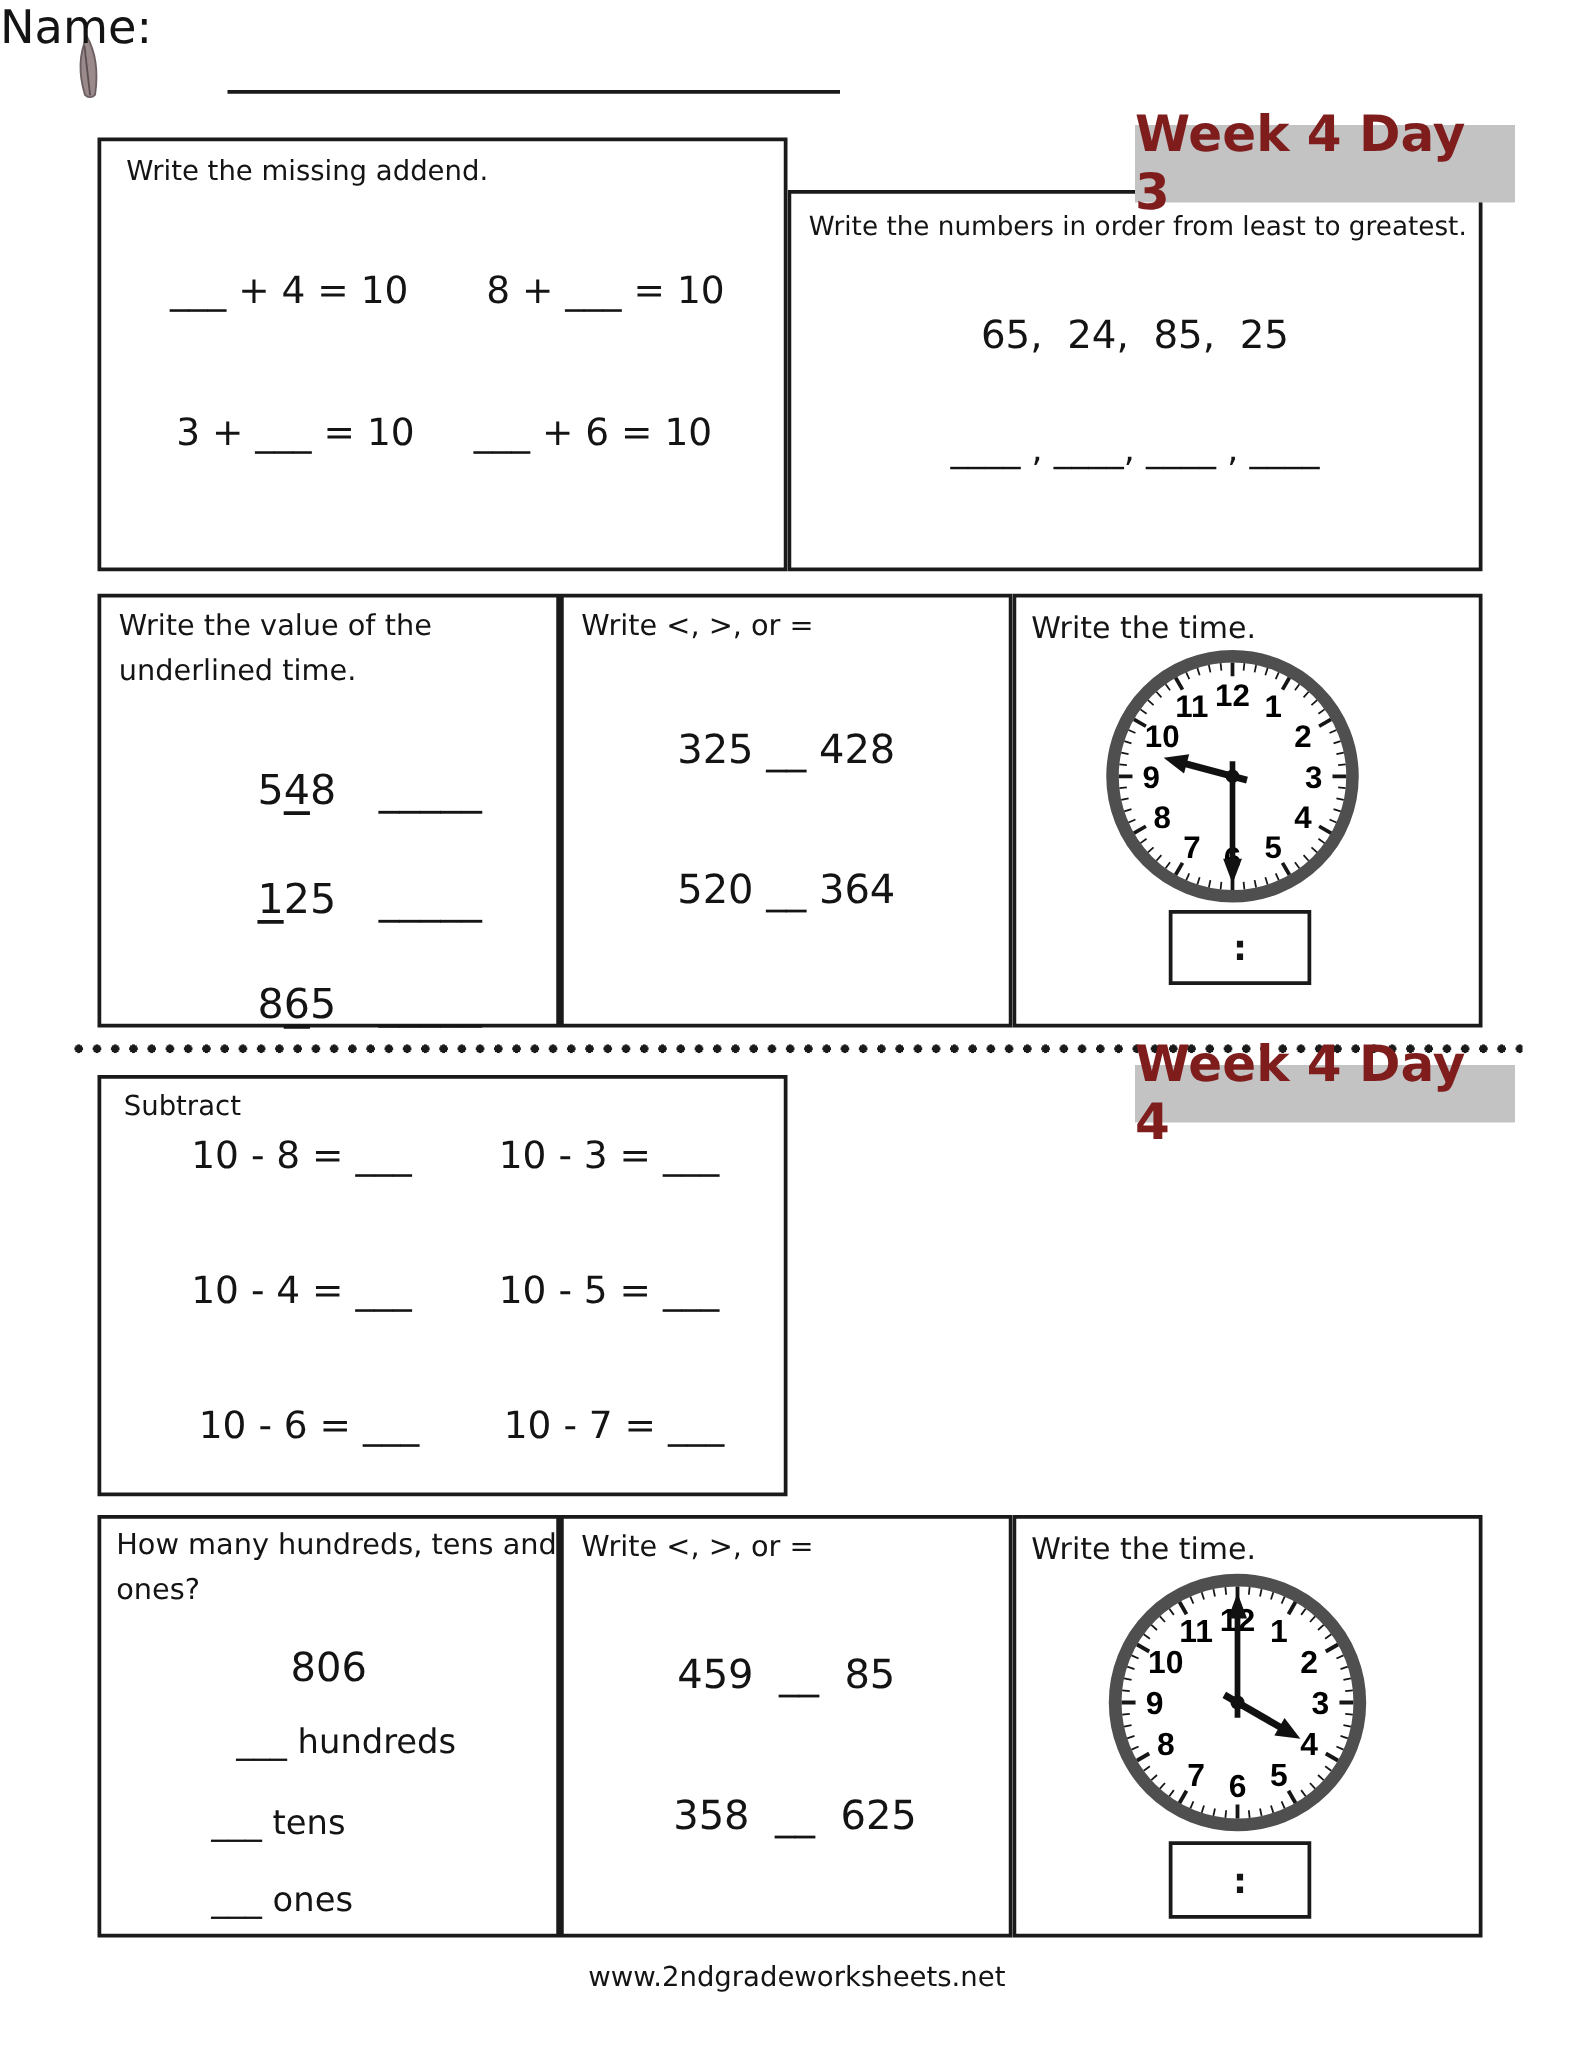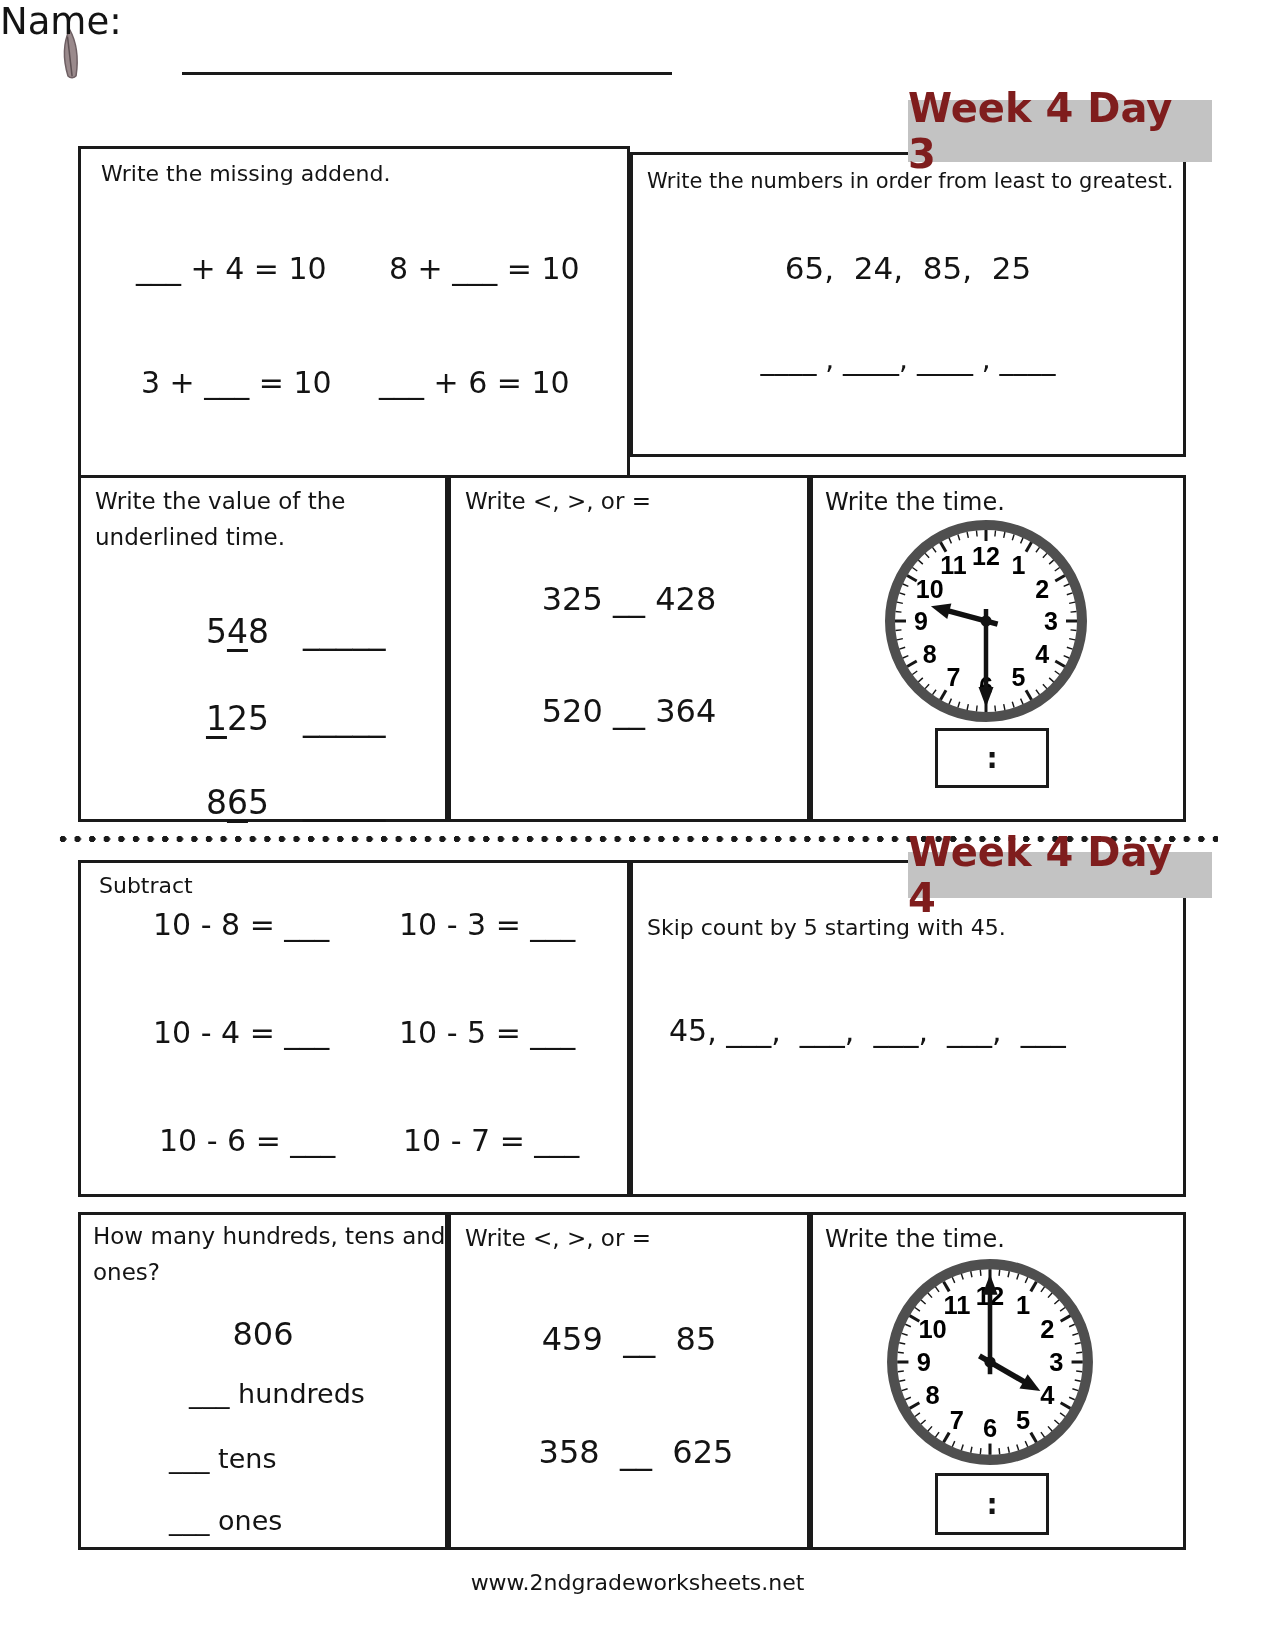--- a/index.html
+++ b/index.html
@@ -41,21 +41,21 @@
     <path d="M17 3 C10 14 6 30 9 49 C11 52 15 52 17 50 C22 33 22 16 17 3 Z" fill="#9a8a8c" stroke="#6e5f63" stroke-width="1.5" transform="rotate(-8 17 28)"></path>
     <path d="M14 10 L13 50" stroke="#5d5053" stroke-width="1.5" transform="rotate(-8 17 28)"></path>
   </svg>
   <div class="namelabel">Name:</div>
   <div class="nameline" style="left:182px;top:42px;width:490px;height:30px;"></div>
 
   <div class="band" style="left:908px;top:100px;width:304px;height:62px;">
     <span>Week 4 Day 3</span>
   </div>
 
-  <div class="box" style="left:78px;top:110px;width:552px;height:347px;margin-top:36px;">
+  <div class="box" style="left:78px;top:110px;width:552px;height:347px;">
     <div class="btitle" style="left:20px;top:12px;">Write the missing addend.</div>
     <div class="eq" style="left:55px;top:102px;">___ + 4 = 10</div>
     <div class="eq" style="left:308px;top:102px;">8 + ___ = 10</div>
     <div class="eq" style="left:60px;top:216px;">3 + ___ = 10</div>
     <div class="eq" style="left:298px;top:216px;">___ + 6 = 10</div>
   </div>
 
   <div class="box" style="left:630px;top:152px;width:556px;height:305px;">
     <div class="btitle" style="left:14px;top:14px;font-size:21px;">Write the numbers in order from least to greatest.</div>
     <div class="eq center" style="top:95px;font-size:31px;">65,  24,  85,  25</div>
@@ -182,24 +182,20 @@
   <div class="box" style="left:78px;top:860px;width:552px;height:337px;">
     <div class="btitle" style="left:18px;top:10px;">Subtract</div>
     <div class="eq" style="left:72px;top:44px;">10 - 8 = ___</div>
     <div class="eq" style="left:318px;top:44px;">10 - 3 = ___</div>
     <div class="eq" style="left:72px;top:152px;">10 - 4 = ___</div>
     <div class="eq" style="left:318px;top:152px;">10 - 5 = ___</div>
     <div class="eq" style="left:78px;top:260px;">10 - 6 = ___</div>
     <div class="eq" style="left:322px;top:260px;">10 - 7 = ___</div>
   </div>
 
-  <div class="box" style="left:630px;top:860px;width:556px;height:337px;">
-    <div class="btitle" style="left:14px;top:52px;">Skip count by 5 starting with 45.</div>
-    <div class="eq" style="left:36px;top:150px;">45, ___,  ___,  ___,  ___,  ___</div>
-  </div>
 
   <div class="box" style="left:78px;top:1212px;width:370px;height:338px;">
     <div class="btitle" style="left:12px;top:8px;font-size:23px;">How many hundreds, tens and</div>
     <div class="btitle" style="left:12px;top:44px;font-size:23px;">ones?</div>
     <div class="eq center" style="top:100px;font-size:32px;">806</div>
     <div class="eq" style="left:88px;top:163px;font-size:27px;margin-left:20px;">___ hundreds</div>
     <div class="eq" style="left:88px;top:228px;font-size:27px;">___ tens</div>
     <div class="eq" style="left:88px;top:290px;font-size:27px;">___ ones</div>
   </div>
 

